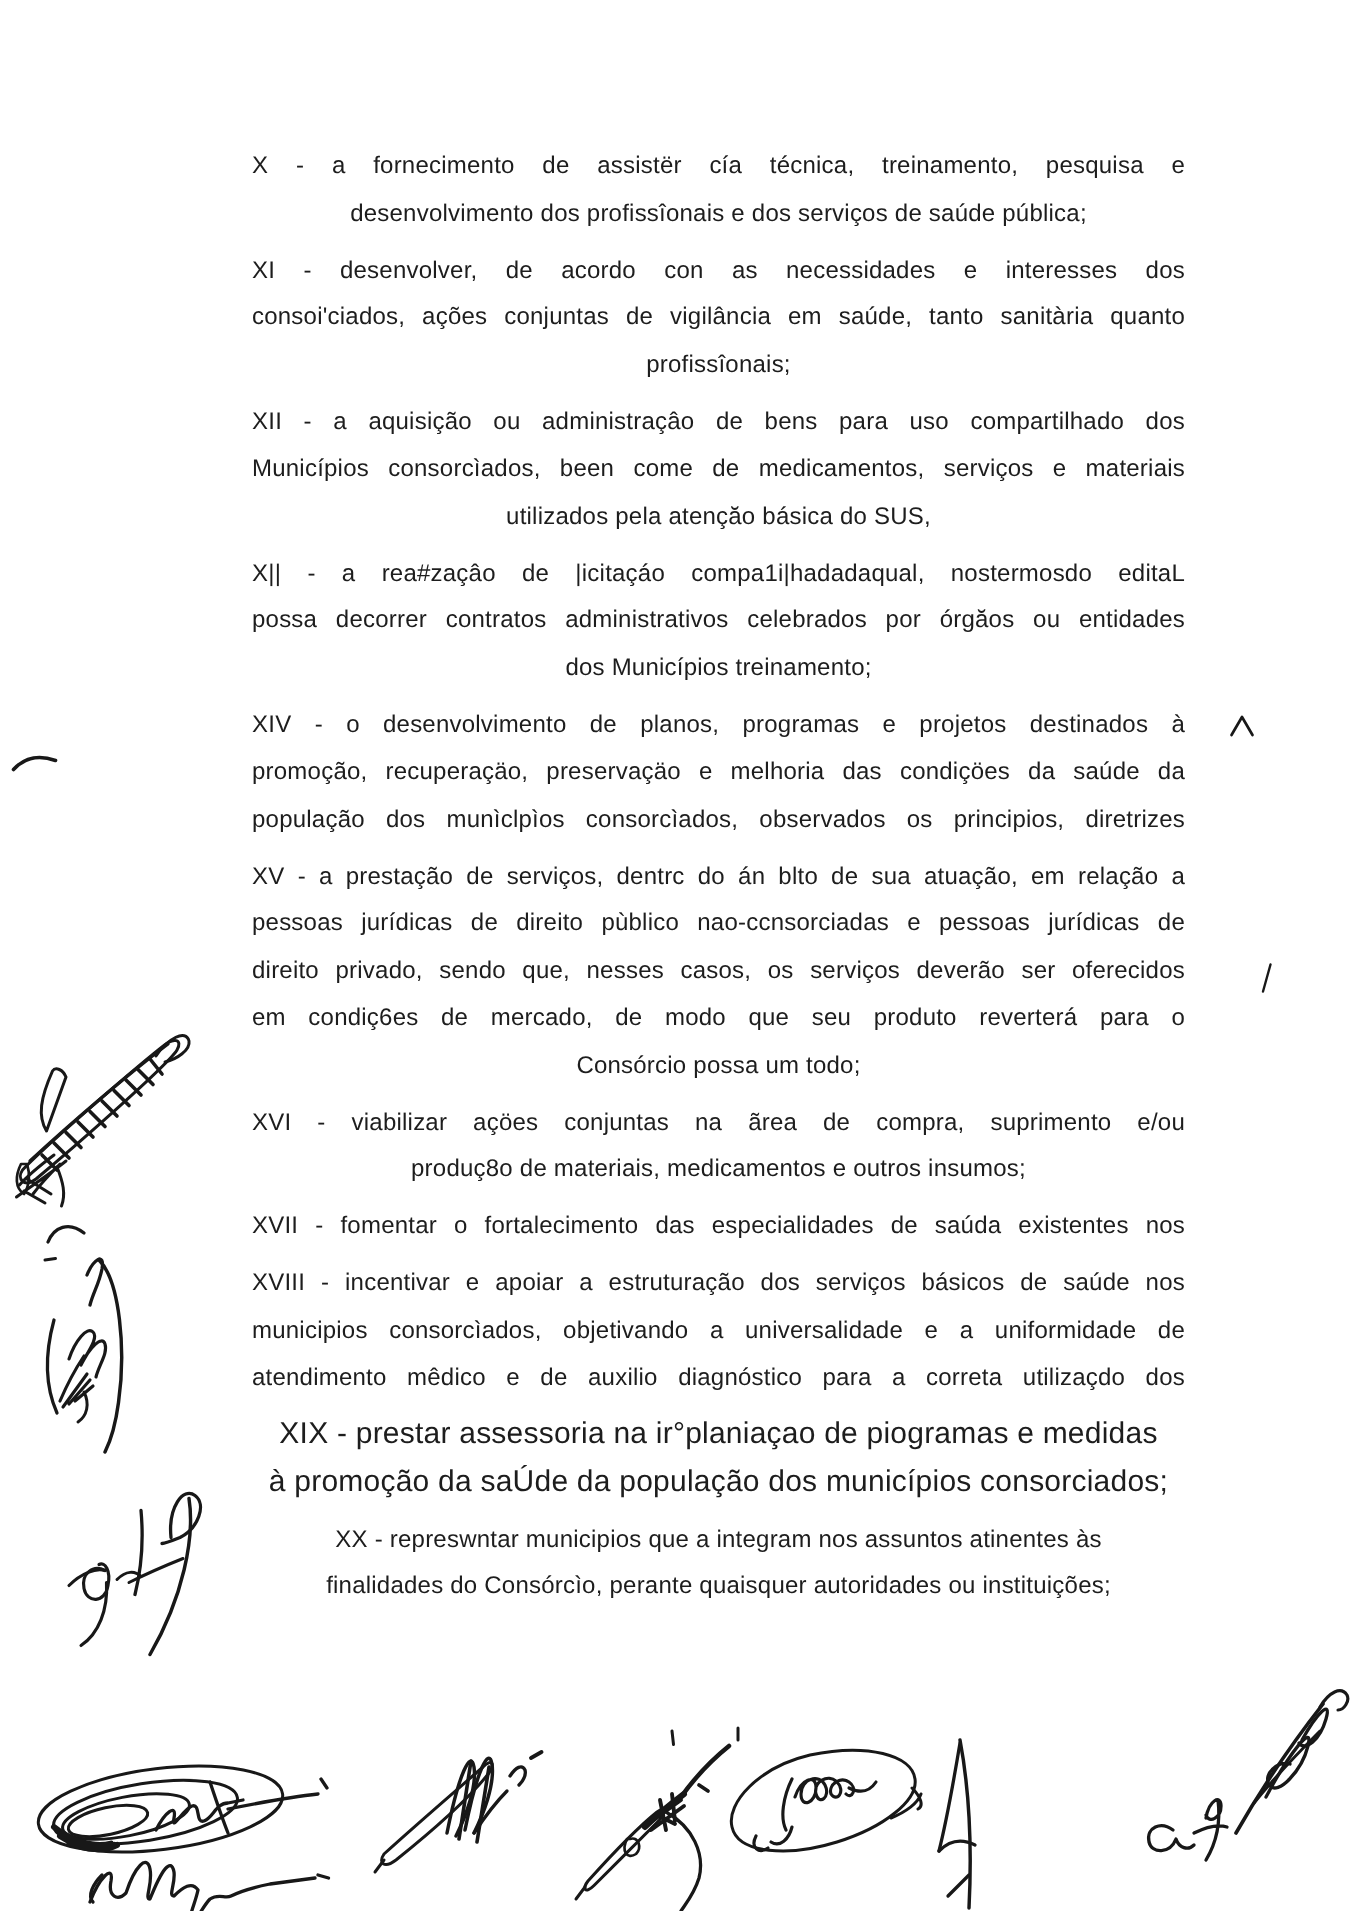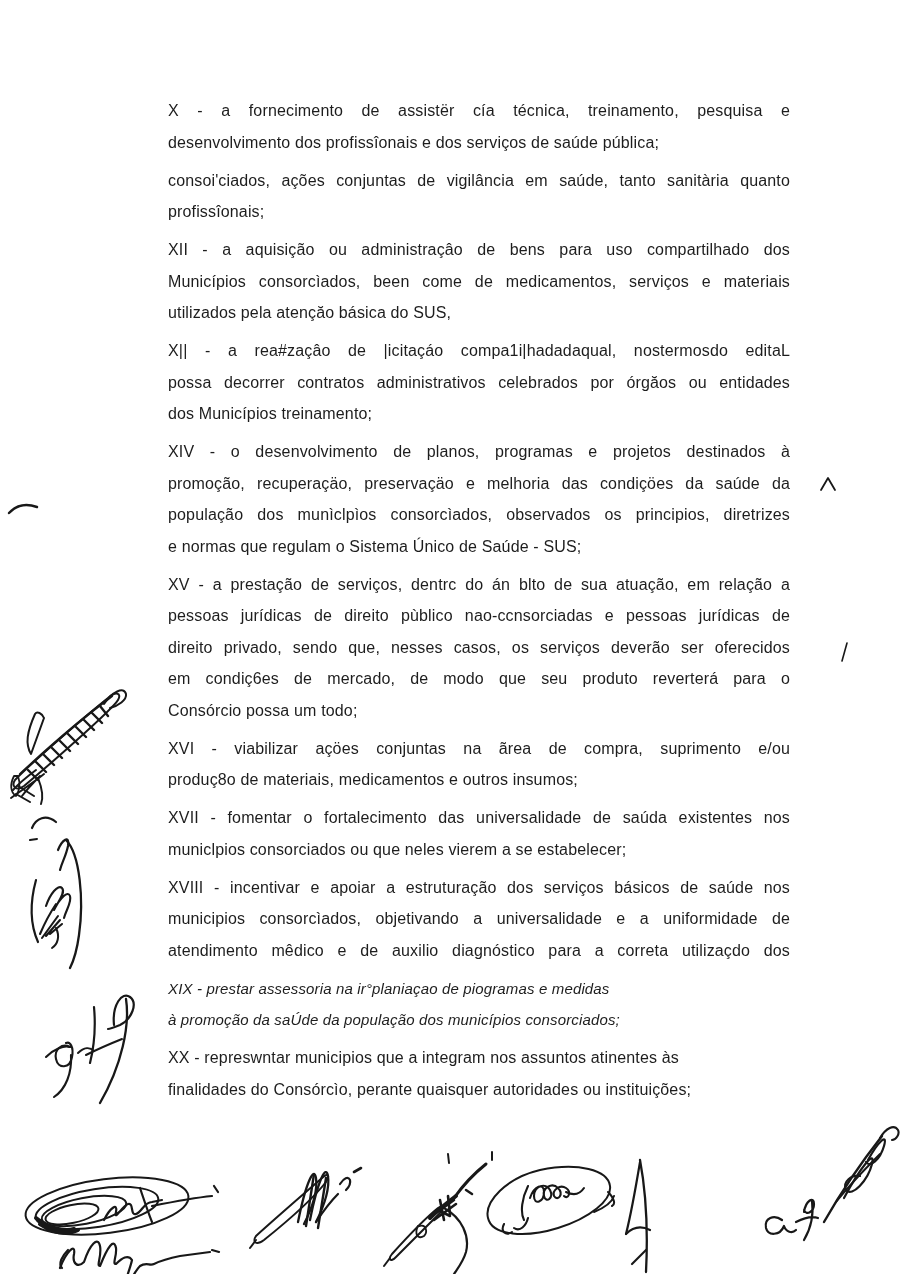--- a/index.html
+++ b/index.html
@@ -5,72 +5,71 @@
   html,body{margin:0;padding:0;}
   body{
     width:900px;height:1274px;background:#ffffff;position:relative;overflow:hidden;
     font-family:"Liberation Sans", sans-serif;
   }
   .page{position:absolute;left:0;top:0;width:900px;height:1274px;background:#ffffff;}
   .text-col{
     position:absolute;left:168px;top:95px;width:622px;color:#1d1d1d;
   }
   .para{margin:0 0 6.5px 0;font-size:16px;line-height:31.5px;letter-spacing:0.15px;}
-  .para.large{font-size:15px;font-style:italic;}
-  .line{text-align:left;}
+  .para.large{font-size:20px;}
+  .line{text-align:center;}
   .line.just{text-align:justify;text-align-last:justify;}
   .mark{position:absolute;}
   .mark path, .mark ellipse, .mark line{
     fill:none;stroke:#181818;stroke-linecap:round;stroke-linejoin:round;
   }
 </style>
 </head>
 <body>
 
 <div class="page">
 
   <div class="text-col" id="paragraphs">
       <div class="para">
         <div class="line just">X - a fornecimento de assistër cía técnica, treinamento, pesquisa e</div>
         <div class="line">desenvolvimento dos profissîonais e dos serviços de saúde pública;</div>
       </div>
       <div class="para">
+        <div class="line just">XI - desenvolver, de acordo con as necessidades e interesses dos</div>
         <div class="line just">consoi'ciados, ações conjuntas de vigilância em saúde, tanto sanitària quanto</div>
         <div class="line">profissîonais;</div>
       </div>
       <div class="para">
         <div class="line just">XII - a aquisição ou administraçâo de bens para uso compartilhado dos</div>
         <div class="line just">Municípios consorcìados, been come de medicamentos, serviços e materiais</div>
         <div class="line">utilizados pela atençăo básica do SUS,</div>
       </div>
       <div class="para">
         <div class="line just">X|| - a rea#zaçâo de |icitaçáo compa1i|hadadaqual, nostermosdo editaL</div>
         <div class="line just">possa decorrer contratos administrativos celebrados por órgăos ou entidades</div>
         <div class="line">dos Municípios treinamento;</div>
       </div>
       <div class="para">
         <div class="line just">XIV - o desenvolvimento de planos, programas e projetos destinados à</div>
         <div class="line just">promoção, recuperaçäo, preservaçäo e melhoria das condiçöes da saúde da</div>
         <div class="line just">população dos munìclpìos consorcìados, observados os principios, diretrizes</div>
-        <div class="line">e normas que regulam o Sistema Único de Saúde - SUS;</div>
       </div>
       <div class="para">
         <div class="line just">XV - a prestação de serviços, dentrc do án blto de sua atuação, em relação a</div>
         <div class="line just">pessoas jurídicas de direito pùblico nao-ccnsorciadas e pessoas jurídicas de</div>
         <div class="line just">direito privado, sendo que, nesses casos, os serviços deverão ser oferecidos</div>
         <div class="line just">em condiç6es de mercado, de modo que seu produto reverterá para o</div>
         <div class="line">Consórcio possa um todo;</div>
       </div>
       <div class="para">
         <div class="line just">XVI - viabilizar açöes conjuntas na ãrea de compra, suprimento e/ou</div>
         <div class="line">produç8o de materiais, medicamentos e outros insumos;</div>
       </div>
       <div class="para">
-        <div class="line just">XVII - fomentar o fortalecimento das universalidade de saúda existentes nos</div>
-        <div class="line">municlpios consorciados ou que neles vierem a se estabelecer;</div>
+        <div class="line just">XVII - fomentar o fortalecimento das especialidades de saúda existentes nos</div>
       </div>
       <div class="para">
         <div class="line just">XVIII - incentivar e apoiar a estruturação dos serviços básicos de saúde nos</div>
         <div class="line just">municipios consorcìados, objetivando a universalidade e a uniformidade de</div>
         <div class="line just">atendimento mêdico e de auxilio diagnóstico para a correta utilizaçdo dos</div>
       </div>
       <div class="para large">
         <div class="line">XIX - prestar assessoria na ir°planiaçao de piogramas e medidas</div>
         <div class="line">à promoção da saÚde da população dos municípios consorciados;</div>
       </div>

